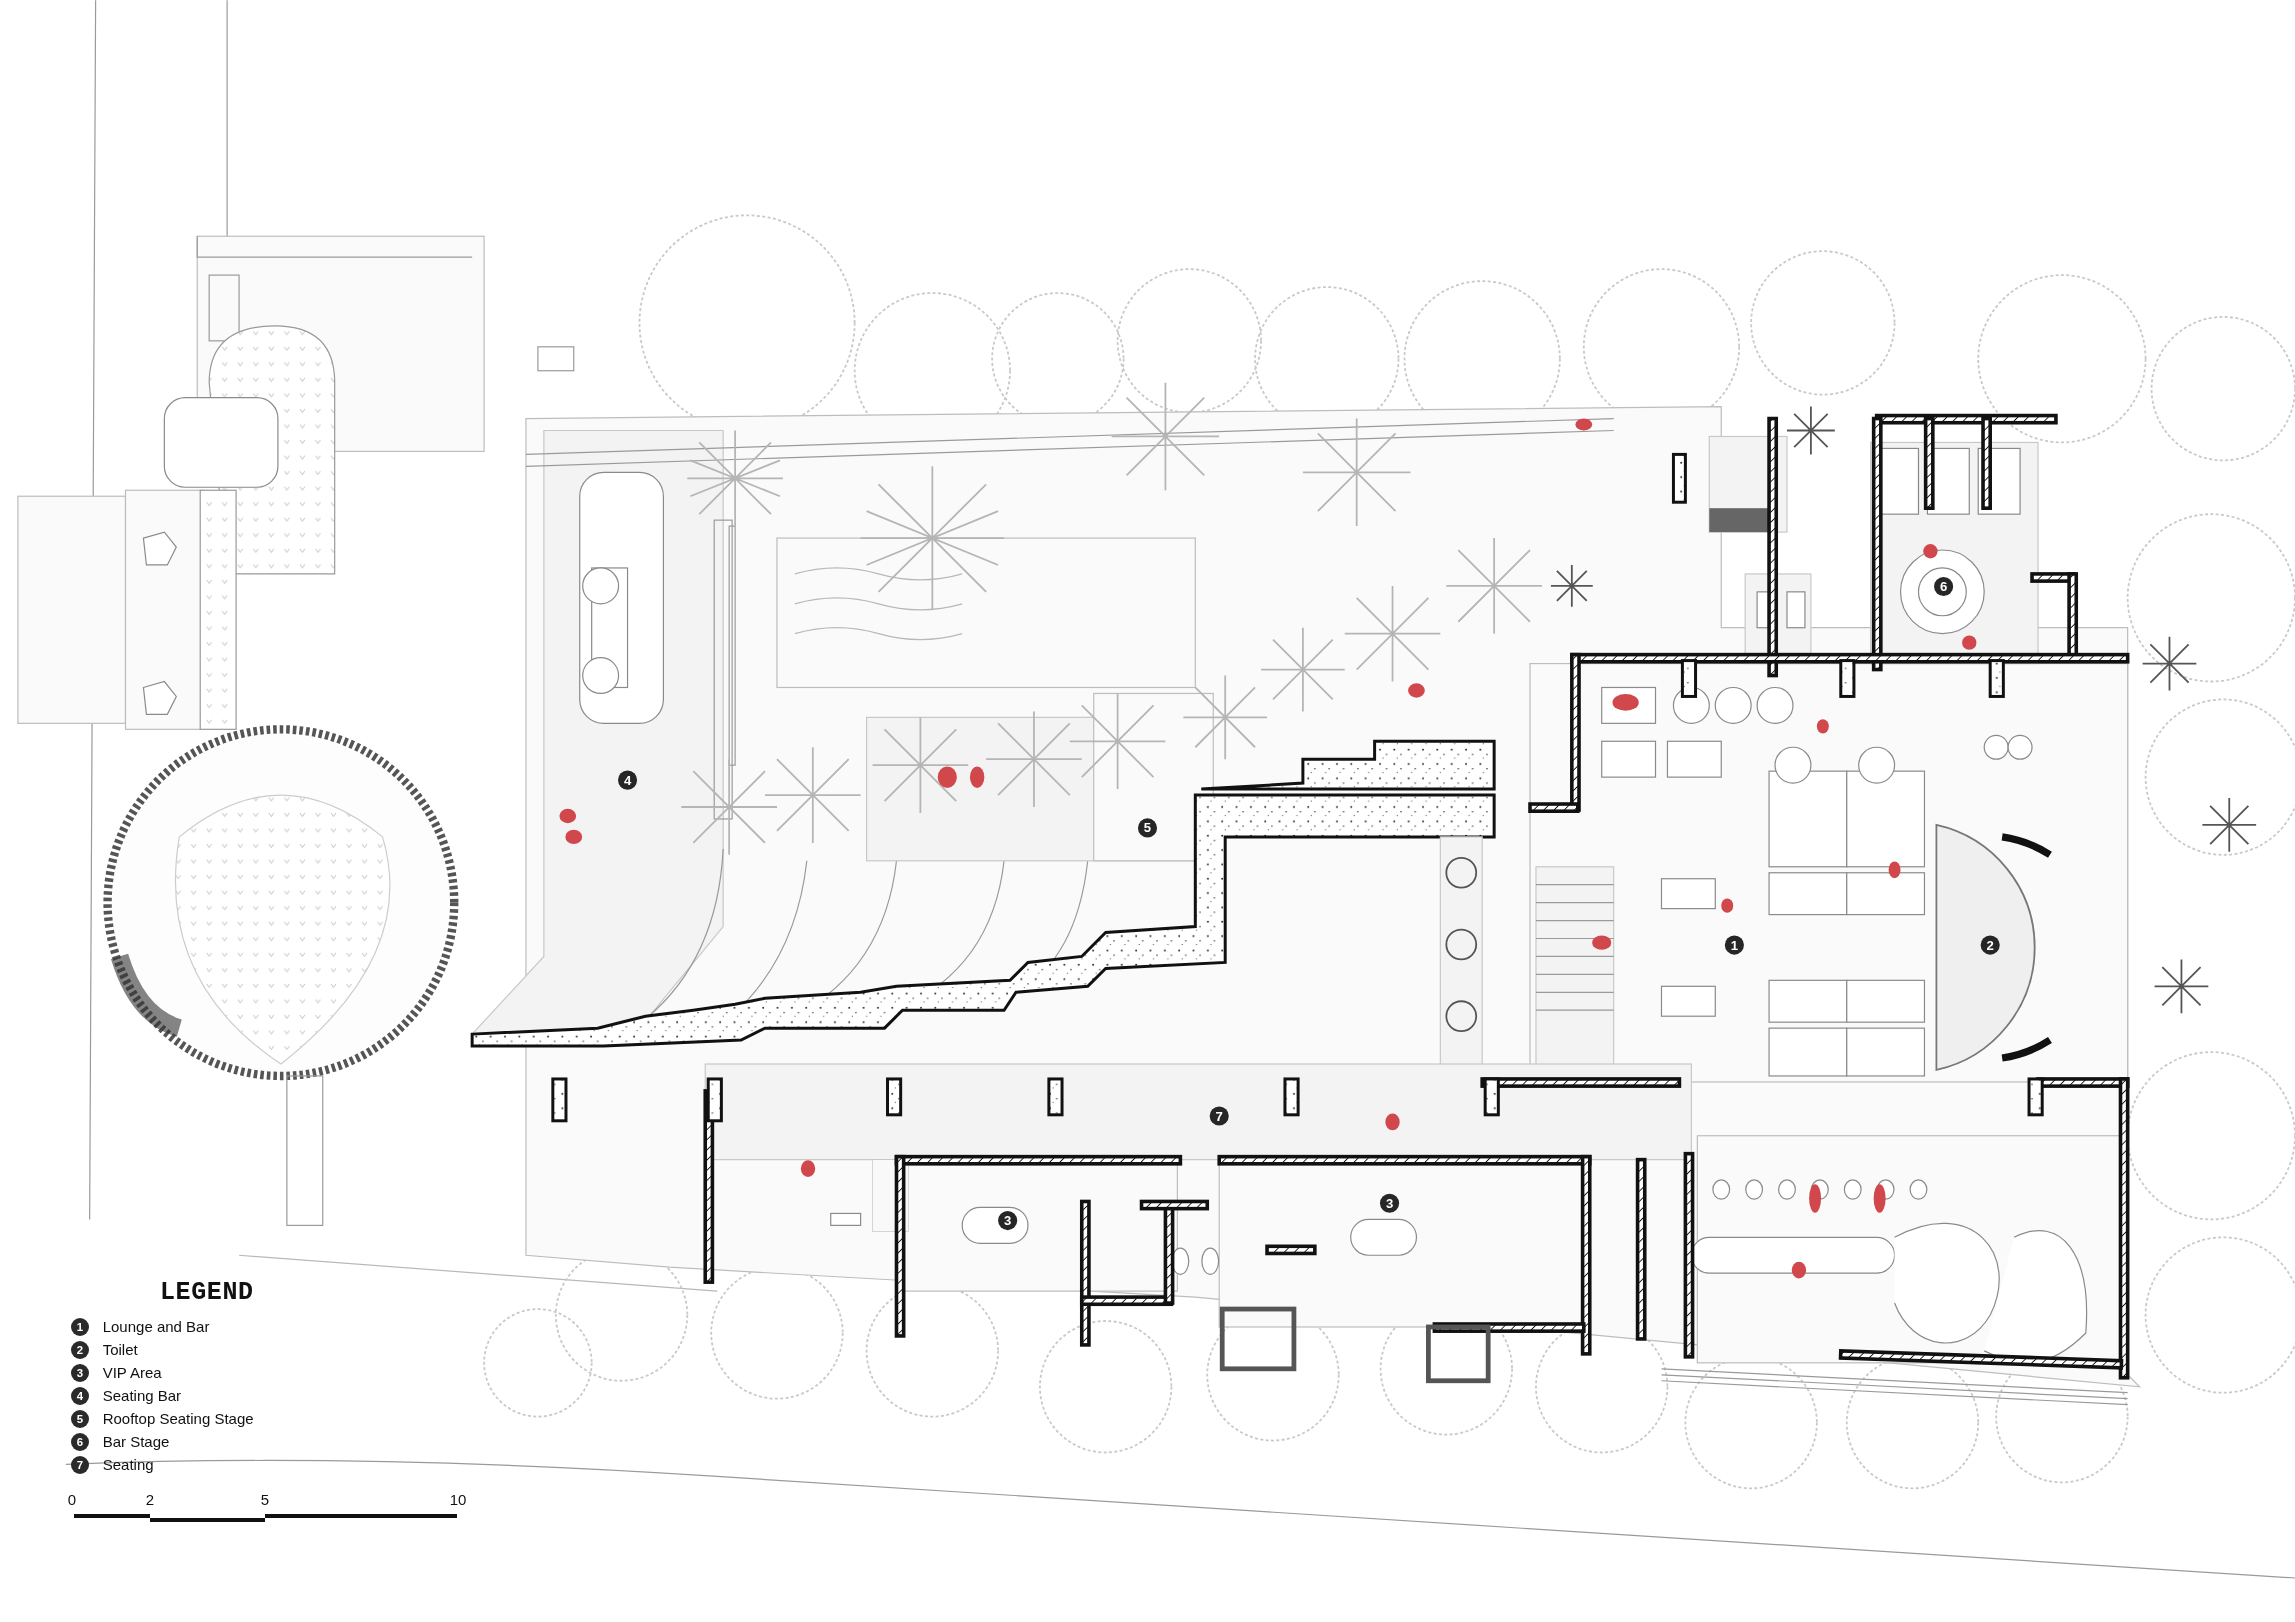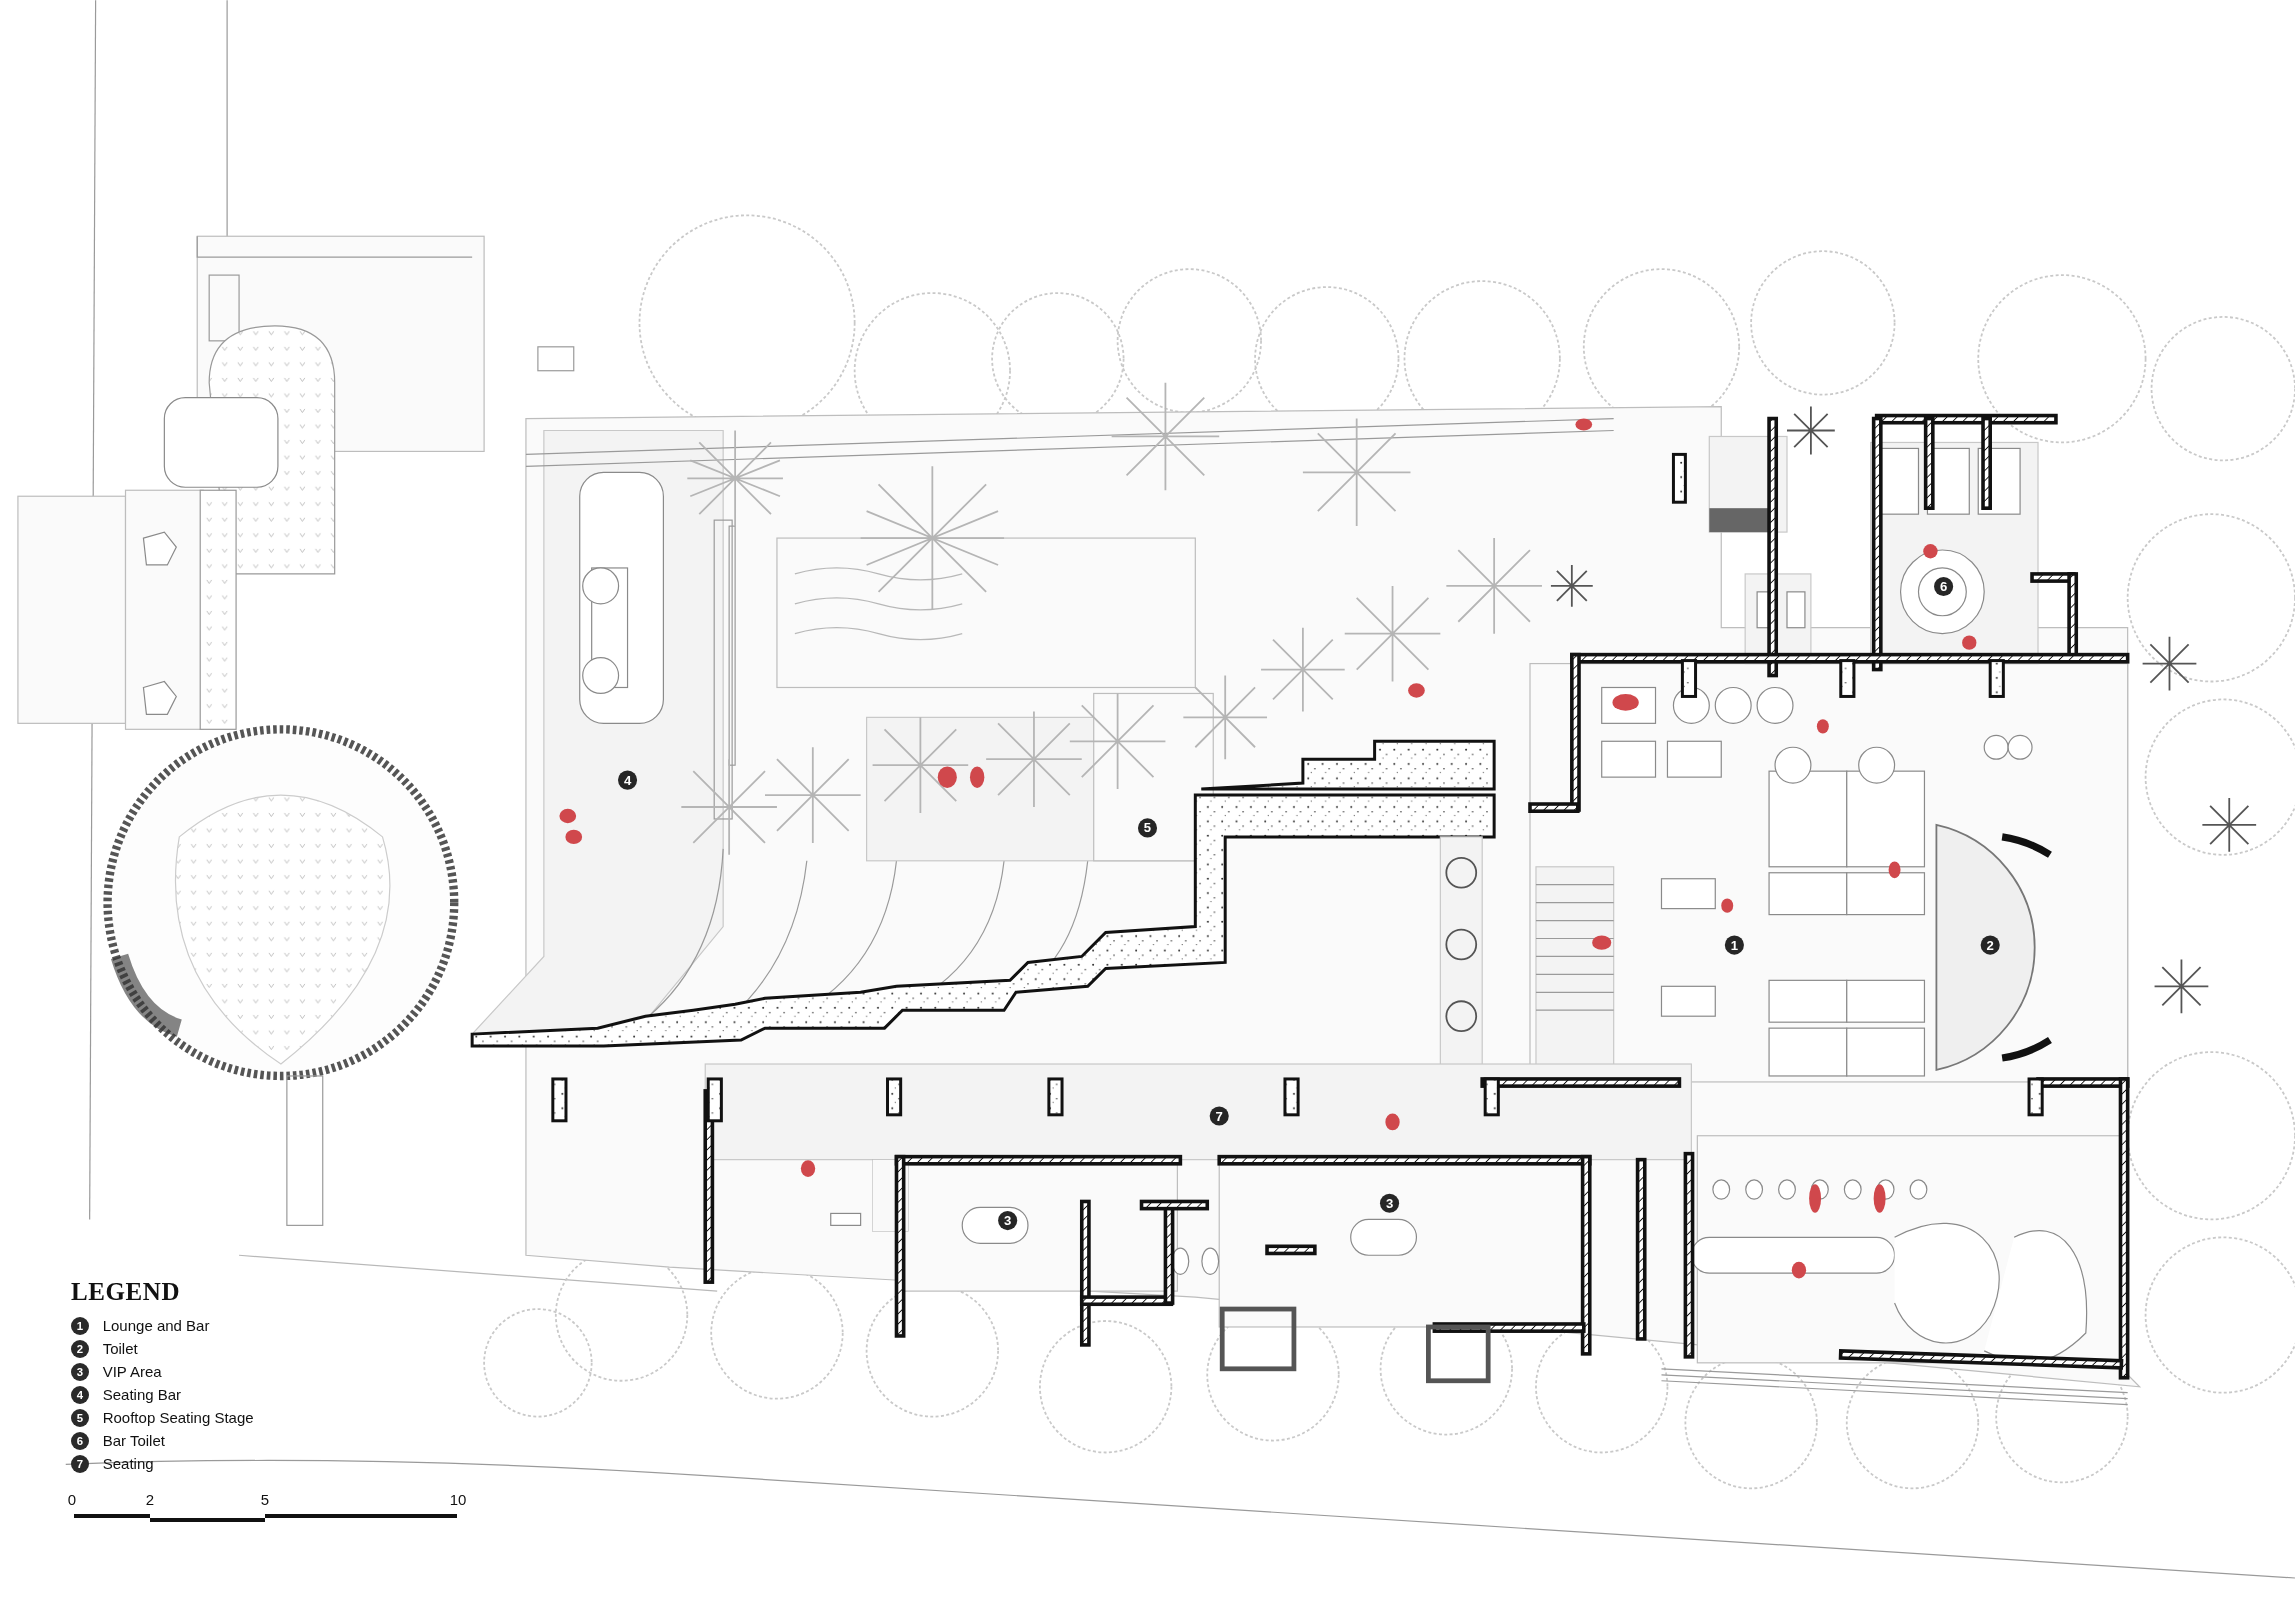--- a/index.html
+++ b/index.html
@@ -14,21 +14,21 @@
   .floor2 { fill:#fafafa; stroke:#bdbdbd; stroke-width:2; }
   .tree { fill:none; stroke:#c9c9c9; stroke-width:3; stroke-dasharray:5 4; }
   .palm { stroke:#b5b5b5; stroke-width:3; fill:none; }
   .palmdark { stroke:#555; stroke-width:3; fill:none; }
   .person { fill:#d0484c; }
   .furn { fill:#fff; stroke:#8a8a8a; stroke-width:2; }
   .marker circle { fill:#262626; }
   .marker text { fill:#fff; font-family:"Liberation Sans", sans-serif; font-size:22px; font-weight:700; text-anchor:middle; dominant-baseline:central; }
 
   .legend { position:absolute; left:71px; top:1278px; }
-  .legend-title { font-family:Liberation Serif, serif; font-weight:700; font-size:25px; letter-spacing:0.6px; margin:0 0 8.4px 0; }
+  .legend-title { font-family:Liberation Mono, monospace; font-weight:700; font-size:25px; letter-spacing:0.6px; margin:0 0 8.4px 0;text-align:right; }
   .legend-item { display:flex; align-items:center; height:23px; }
   .legend-num { width:18px; height:18px; border-radius:50%; background:#2a2a2a; color:#fff; font-size:11.4px; font-weight:700;
                 display:flex; align-items:center; justify-content:center; margin-right:13.7px; }
   .legend-label { font-size:15px; color:#111; }
 
   .scale { position:absolute; left:66px; top:1491px; width:406px; height:36px; }
   .scale-tick { position:absolute; top:0; font-size:15px; color:#111; transform:translateX(-50%); }
   .scale-bar { position:absolute; height:4.2px; background:#111; }
 </style>
 </head>
@@ -418,21 +418,21 @@
   <div class="legend-item">
     <span class="legend-num">4</span>
     <span class="legend-label">Seating Bar</span>
   </div>
   <div class="legend-item">
     <span class="legend-num">5</span>
     <span class="legend-label">Rooftop Seating Stage</span>
   </div>
   <div class="legend-item">
     <span class="legend-num">6</span>
-    <span class="legend-label">Bar Toilet</span>
+    <span class="legend-label">Bar Stage</span>
   </div>
   <div class="legend-item">
     <span class="legend-num">7</span>
     <span class="legend-label">Seating</span>
   </div>
 </div>
 
 <div class="scale">
   <span class="scale-tick" style="left:6px">0</span>
   <span class="scale-tick" style="left:84px">2</span>

